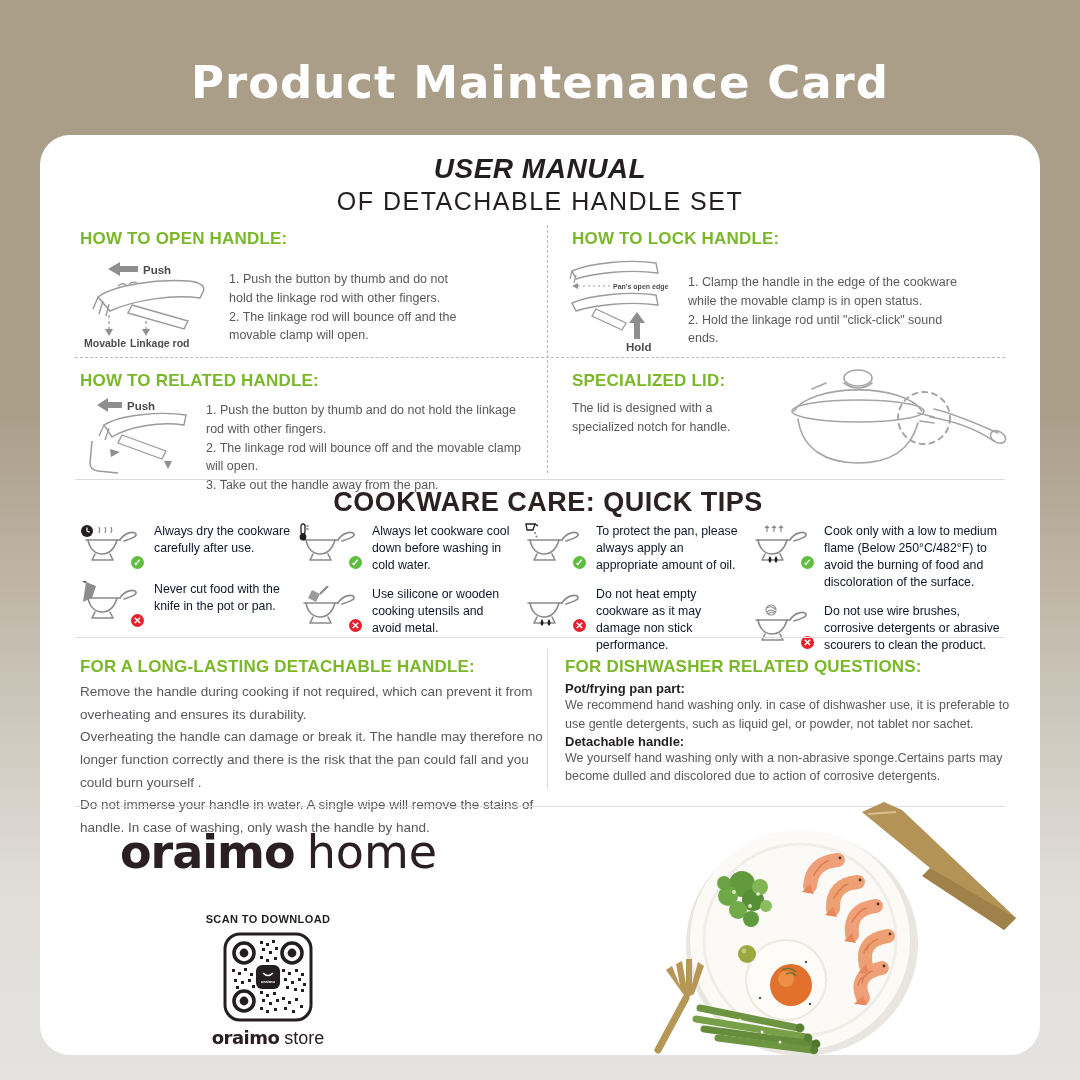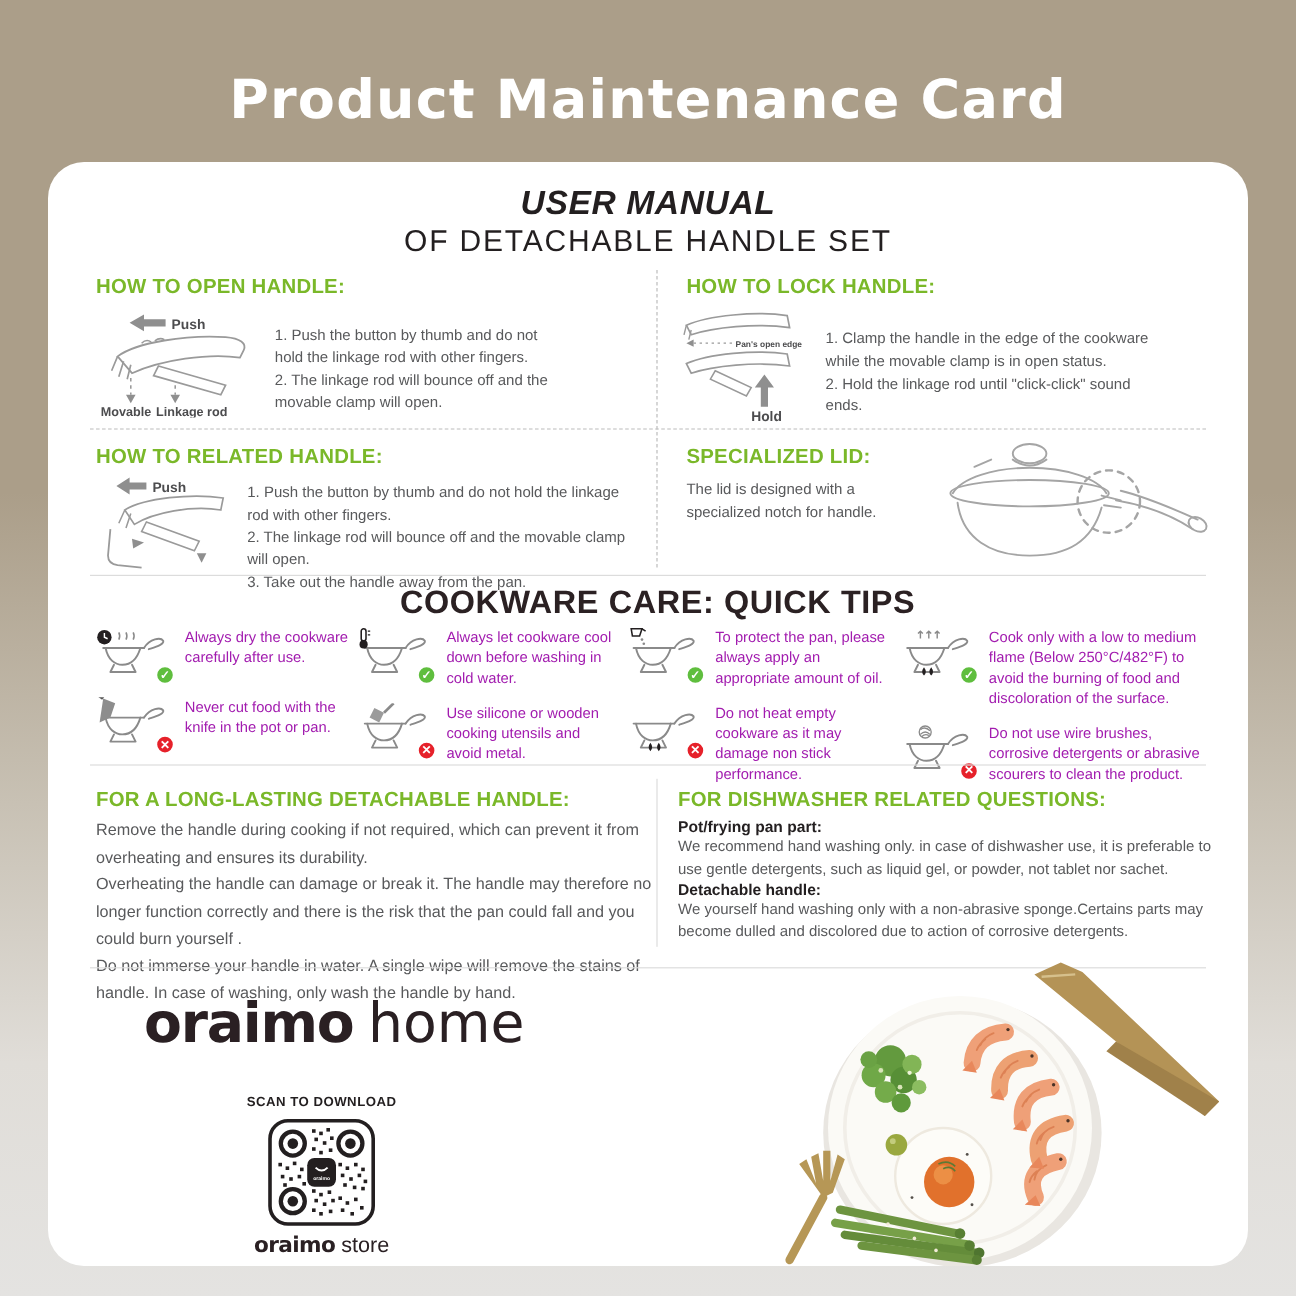--- a/index.html
+++ b/index.html
@@ -33,21 +33,21 @@
                 font-size:27px; font-weight:800; color:#2b2123; letter-spacing:.5px;padding-left:16px; }
 
   .tips-col { position:absolute; top:388px; display:flex; flex-direction:column; gap:12px; }
   .tip { display:flex; gap:12px; }
   .tip-icon { position:relative; width:62px; height:46px; flex:0 0 62px; }
   .tip-badge { position:absolute; right:-4px; bottom:-2px; width:17px; height:17px; border-radius:50%;
                border:2px solid #fff; color:#fff; font-size:10px; font-weight:700;
                display:flex; align-items:center; justify-content:center; }
   .badge-ok { background:#5fbe3e; }
   .badge-no { background:#e6212a; }
-  .tip-text { font-size:12.3px; line-height:1.38; color:#a21caf; }
+  .tip-text { font-size:12.3px; line-height:1.38; color:#0f172a; }
 
   .para { position:absolute; font-size:13.5px; line-height:1.68; color:#58595b; white-space:pre-line; }
   .sub-label { font-size:13px; font-weight:800; color:#231f20; }
   .sub-text  { font-size:12.5px; line-height:1.5; color:#58595b; }
 
   .logo { position:absolute; left:80px; top:690px; display:flex; align-items:baseline; color:#2a2023; }
   .logo-primary { font-family:"DejaVu Sans", sans-serif; font-weight:800; font-size:46px; letter-spacing:-1px; }
   .logo-secondary { font-family:"DejaVu Sans", sans-serif; font-weight:400; font-size:46px; margin-left:12px; letter-spacing:0; }
 
   .qr-block { position:absolute; left:148px; top:778px; width:160px; text-align:center; }

